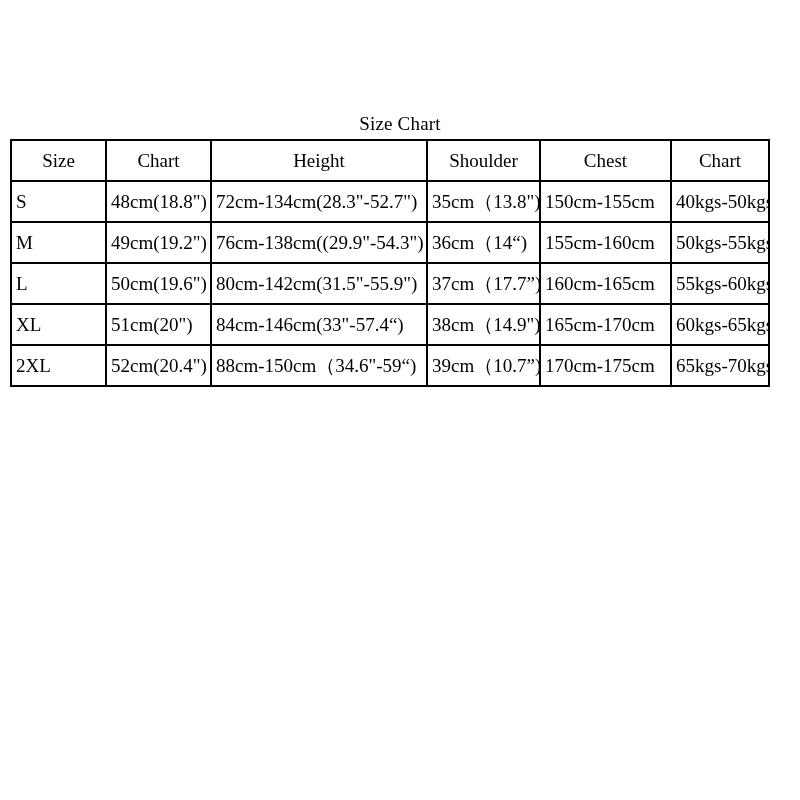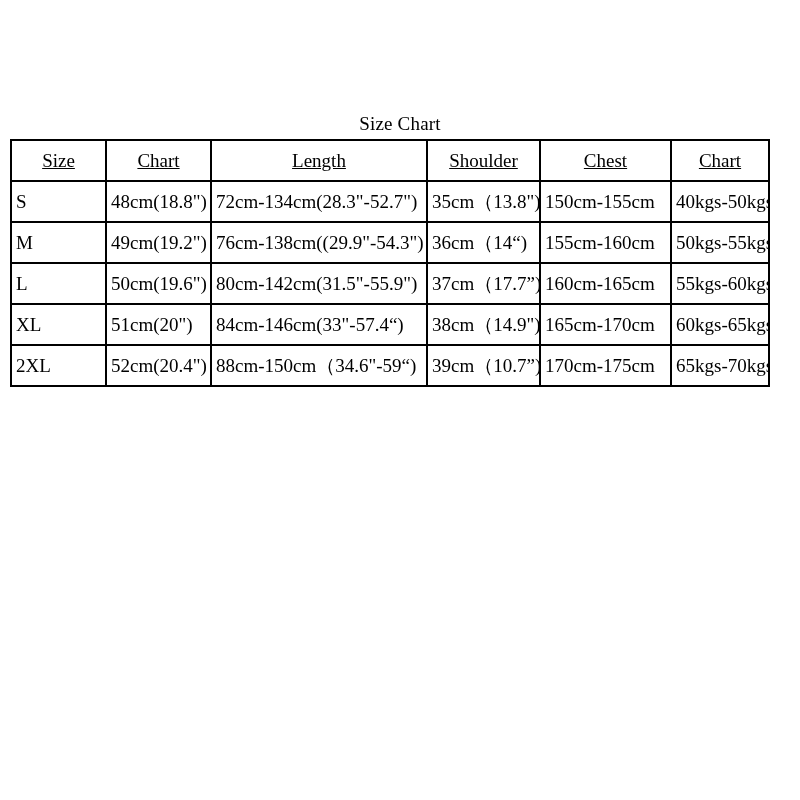--- a/index.html
+++ b/index.html
@@ -43,21 +43,20 @@
     font-size: 19px;
     line-height: 21px;
     padding: 4px 4px 5px 4px;
     white-space: nowrap;
     overflow: hidden;
   }
   table.size-chart thead th {
     text-align: center;
     font-weight: normal;
     height: 30px;
-    text-decoration: underline;
   }
   table.size-chart tbody td {
     text-align: left;
     height: 30px;
   }
   
   col.c-size     { width: 95px; }
   col.c-length   { width: 105px; }
   col.c-chest    { width: 216px; }
   col.c-shoulder { width: 113px; }
@@ -77,21 +76,21 @@
       <col class="c-length">
       <col class="c-chest">
       <col class="c-shoulder">
       <col class="c-height">
       <col class="c-weight">
     </colgroup>
     <thead>
       <tr>
         <th>Size</th>
         <th>Chart</th>
-        <th>Length</th>
+        <th>Height</th>
         <th>Shoulder</th>
         <th>Chest</th>
         <th>Chart</th>
       </tr>
     </thead>
     <tbody>
       <tr>
         <td>S</td>
         <td>48cm(18.8")</td>
         <td>72cm-134cm(28.3"-52.7")</td>

